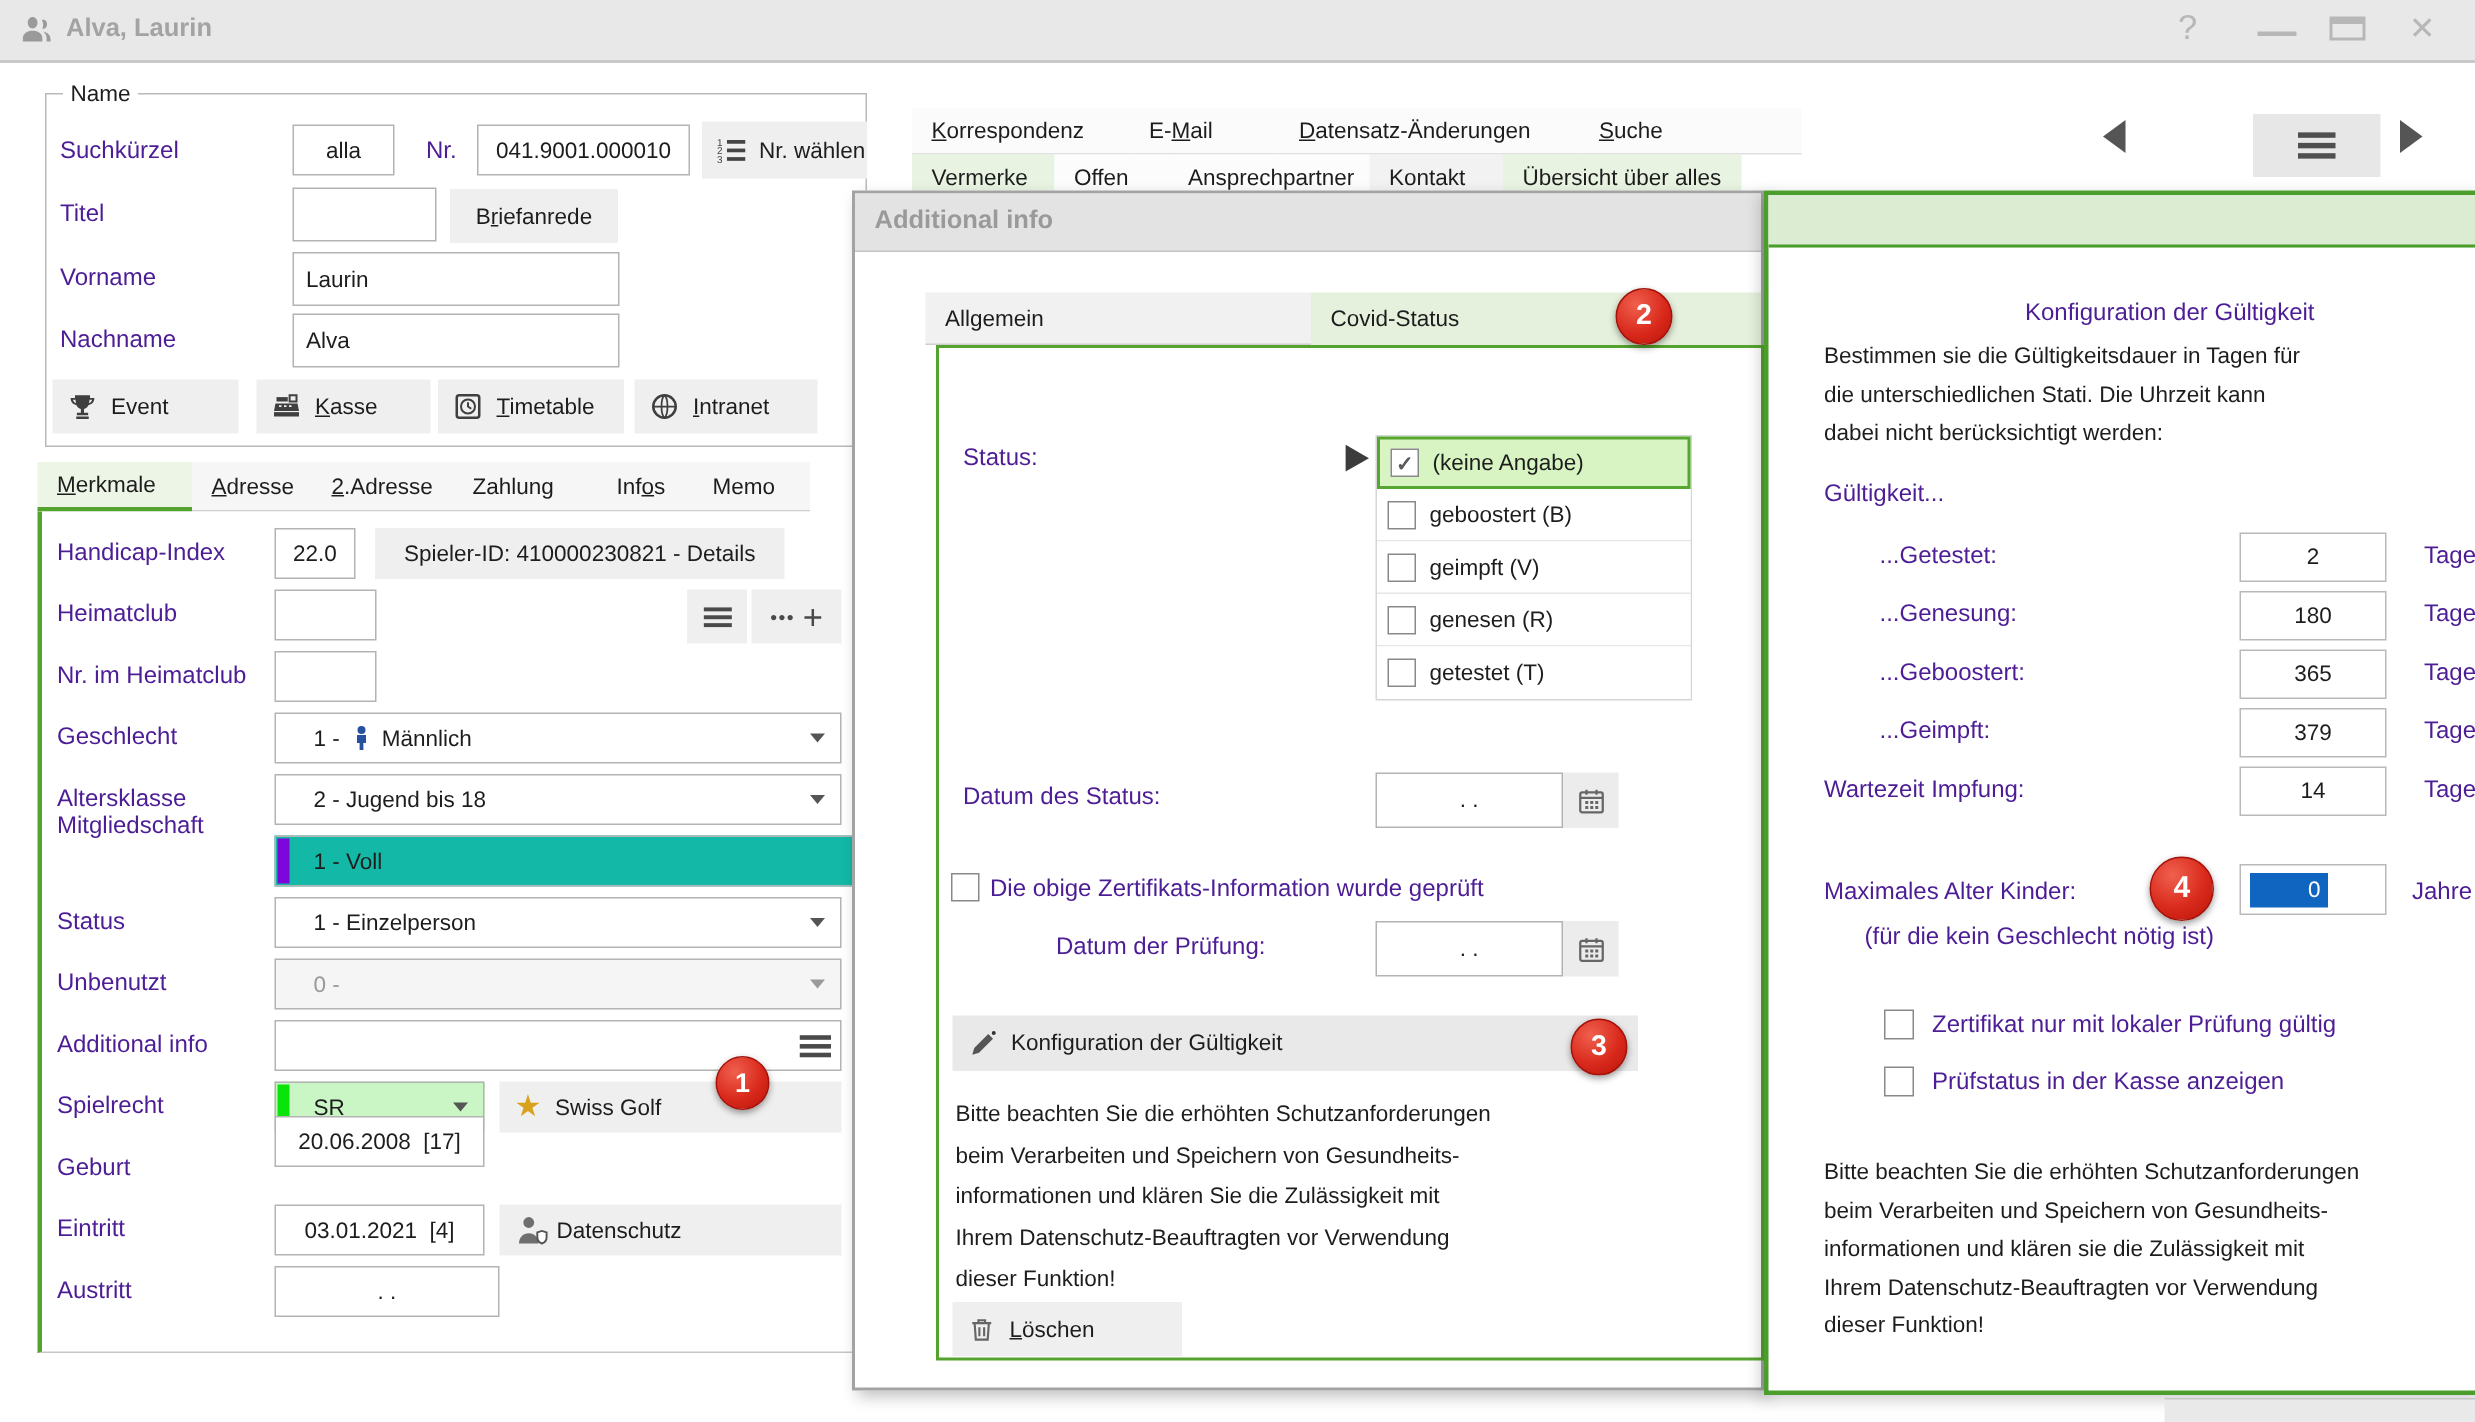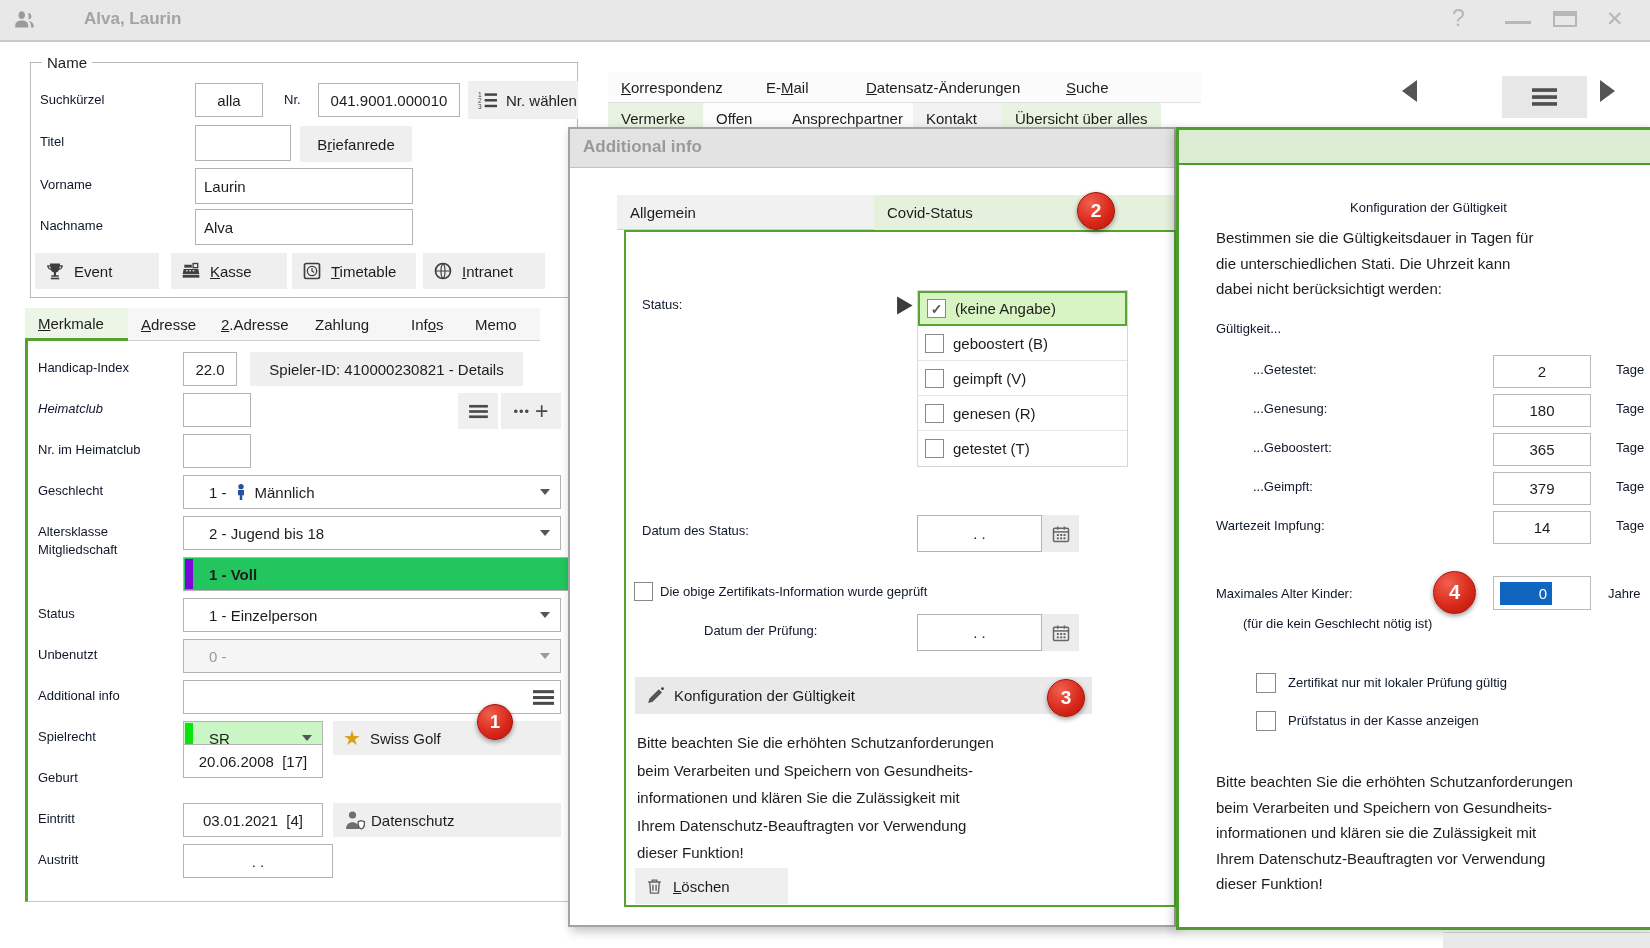--- a/index.html
+++ b/index.html
@@ -1,19 +1,19 @@
 <!DOCTYPE html>
 <html><head>
 <meta charset="utf-8">
 <style>
   html,body{margin:0;padding:0;background:#cfcfcf;}
   .stage{position:relative;width:1650px;height:948px;background:#ffffff;
          font-family:"Liberation Sans",sans-serif;outline:2px solid #9a9a9a;overflow:hidden;}
   .abs{position:absolute;}
-  .t15{position:absolute;font-size:13px;color:#0f172a;white-space:nowrap;}
+  .t15{position:absolute;font-size:16px;color:#4c1d95;white-space:nowrap;}
   .inp{position:absolute;border:1px solid #b3b3b3;background:#fff;font-family:"Liberation Sans",sans-serif;
        font-size:15px;color:#1d1d1d;box-sizing:border-box;padding:0 8px;outline:none;}
   .inp.center{text-align:center;padding:0 2px;}
   .btn{position:absolute;background:#efefef;border:none;display:flex;align-items:center;gap:9px;
        font-family:"Liberation Sans",sans-serif;font-size:15px;color:#1d1d1d;padding:0 10px;
        box-sizing:border-box;white-space:nowrap;cursor:default;}
   .btn.center{justify-content:center;}
   .dd{position:absolute;border:1px solid #b3b3b3;background:#fff;display:flex;align-items:center;
       font-size:15px;color:#1d1d1d;box-sizing:border-box;padding-left:25px;gap:6px;}
   .caret{position:absolute;right:10px;top:50%;margin-top:-3px;width:0;height:0;
@@ -46,21 +46,21 @@
 
 <div class="stage">
 
   <div class="abs" style="left:0;top:0;width:1650px;height:40px;background:#e8e8e8;border-bottom:2px solid #c9c9c9;">
     <span class="abs" style="left:12px;top:7px;">
       <svg width="26" height="26" viewBox="0 0 24 24">
         <path d="M9 11c1.7 0 3-1.6 3-3.5S10.7 4 9 4 6 5.6 6 7.5 7.3 11 9 11zm0 1.5c-3.2 0-6 1.6-6 4.6V19h12v-1.9c0-3-2.8-4.6-6-4.6z" fill="#9a9a9a"></path>
         <path d="M15.6 11.3c1.3 0 2.3-1.3 2.3-2.8s-1-2.8-2.3-2.8c-.3 0-.6.1-.9.2.5.9.8 2 .8 3 0 .8-.2 1.6-.5 2.3zM15.5 12.9c2.4.5 4.5 2 4.5 4.6V19h-2.4v-1.9c0-1.7-.8-3.1-2.1-4.2z" fill="#9a9a9a"></path>
       </svg>
     </span>
-    <span class="abs" style="left:44px;top:9px;font-size:17px;font-weight:bold;color:#a3a3a3;margin-left:40px;">Alva, Laurin</span>
+    <span class="abs" style="left:44px;top:9px;font-size:17px;font-weight:bold;color:#a3a3a3;">Alva, Laurin</span>
     <span class="abs" style="left:1452px;top:5px;font-size:23px;color:#b7b7b7;">?</span>
     <span class="abs" style="left:1505px;top:21px;width:26px;height:3px;background:#b7b7b7;"></span>
     <span class="abs" style="left:1553px;top:11px;width:24px;height:16px;border:2px solid #b7b7b7;border-top:5px solid #b7b7b7;box-sizing:border-box;"></span>
     <span class="abs" style="left:1606px;top:7px;font-size:21px;color:#b7b7b7;">✕</span>
   </div>
 
   <div class="fieldset" style="left:30px;top:62px;width:546px;height:234px;"></div>
   <span class="legend" style="left:42px;top:54px;">Name</span>
 
   <span class="t15" style="left:40px;top:92px;">Suchkürzel</span>
@@ -156,21 +156,21 @@
   <div class="tab" style="left:462px;top:308px;width:78px;height:33px;">
     <span><span>Memo</span><span class="hk"></span><span></span></span>
   </div>
 
   <div class="abs" style="left:25px;top:341px;width:551px;height:560px;border-left:3px solid #55a32f;border-bottom:1px solid #c6c6c6;background:#fff;"></div>
 
   <span class="t15" style="left:38px;top:360px;">Handicap-Index</span>
   <input class="inp center" style="left: 183px; top: 352px; width: 54px; height: 34px;" value="22.0">
   <button class="btn center" style="left:250px;top:352px;width:273px;height:34px;">Spieler-ID: 410000230821 - Details</button>
 
-  <span class="t15" style="left:38px;top:401px;font-style:italic;">Heimatclub</span>
+  <span class="t15" style="left:38px;top:401px;">Heimatclub</span>
   <input class="inp" style="left: 183px; top: 393px; width: 68px; height: 34px;" value="">
   <button class="btn center" style="left:458px;top:393px;width:40px;height:36px;">
     <span>
       <svg width="19" height="15" viewBox="0 0 20 16" fill="#4a4a4a">
           <rect y="1" width="20" height="2.8"></rect>
           <rect y="6.6" width="20" height="2.8"></rect>
           <rect y="12.2" width="20" height="2.8"></rect>
         </svg>
     </span>
   </button>
@@ -195,21 +195,21 @@
     <span class="caret"></span>
   </div>
 
   <span class="t15" style="left:38px;top:524px;">Altersklasse</span>
   <div class="dd" style="left:183px;top:516px;width:378px;height:34px;">
     <span>2 - Jugend bis 18</span>
     <span class="caret"></span>
   </div>
 
   <span class="t15" style="left:38px;top:542px;">Mitgliedschaft</span>
-  <div class="dd" style="left:183px;top:557px;width:448px;height:34px;background:#22c55e;font-weight:bold;">
+  <div class="dd" style="left:183px;top:557px;width:448px;height:34px;background:#14b8a6;">
     <span class="colorbar" style="background:#7d06da;"></span>
     <span>1 - Voll</span>
     <span class="caret"></span>
   </div>
 
   <span class="t15" style="left:38px;top:606px;">Status</span>
   <div class="dd" style="left:183px;top:598px;width:378px;height:34px;">
     <span>1 - Einzelperson</span>
     <span class="caret"></span>
   </div>

